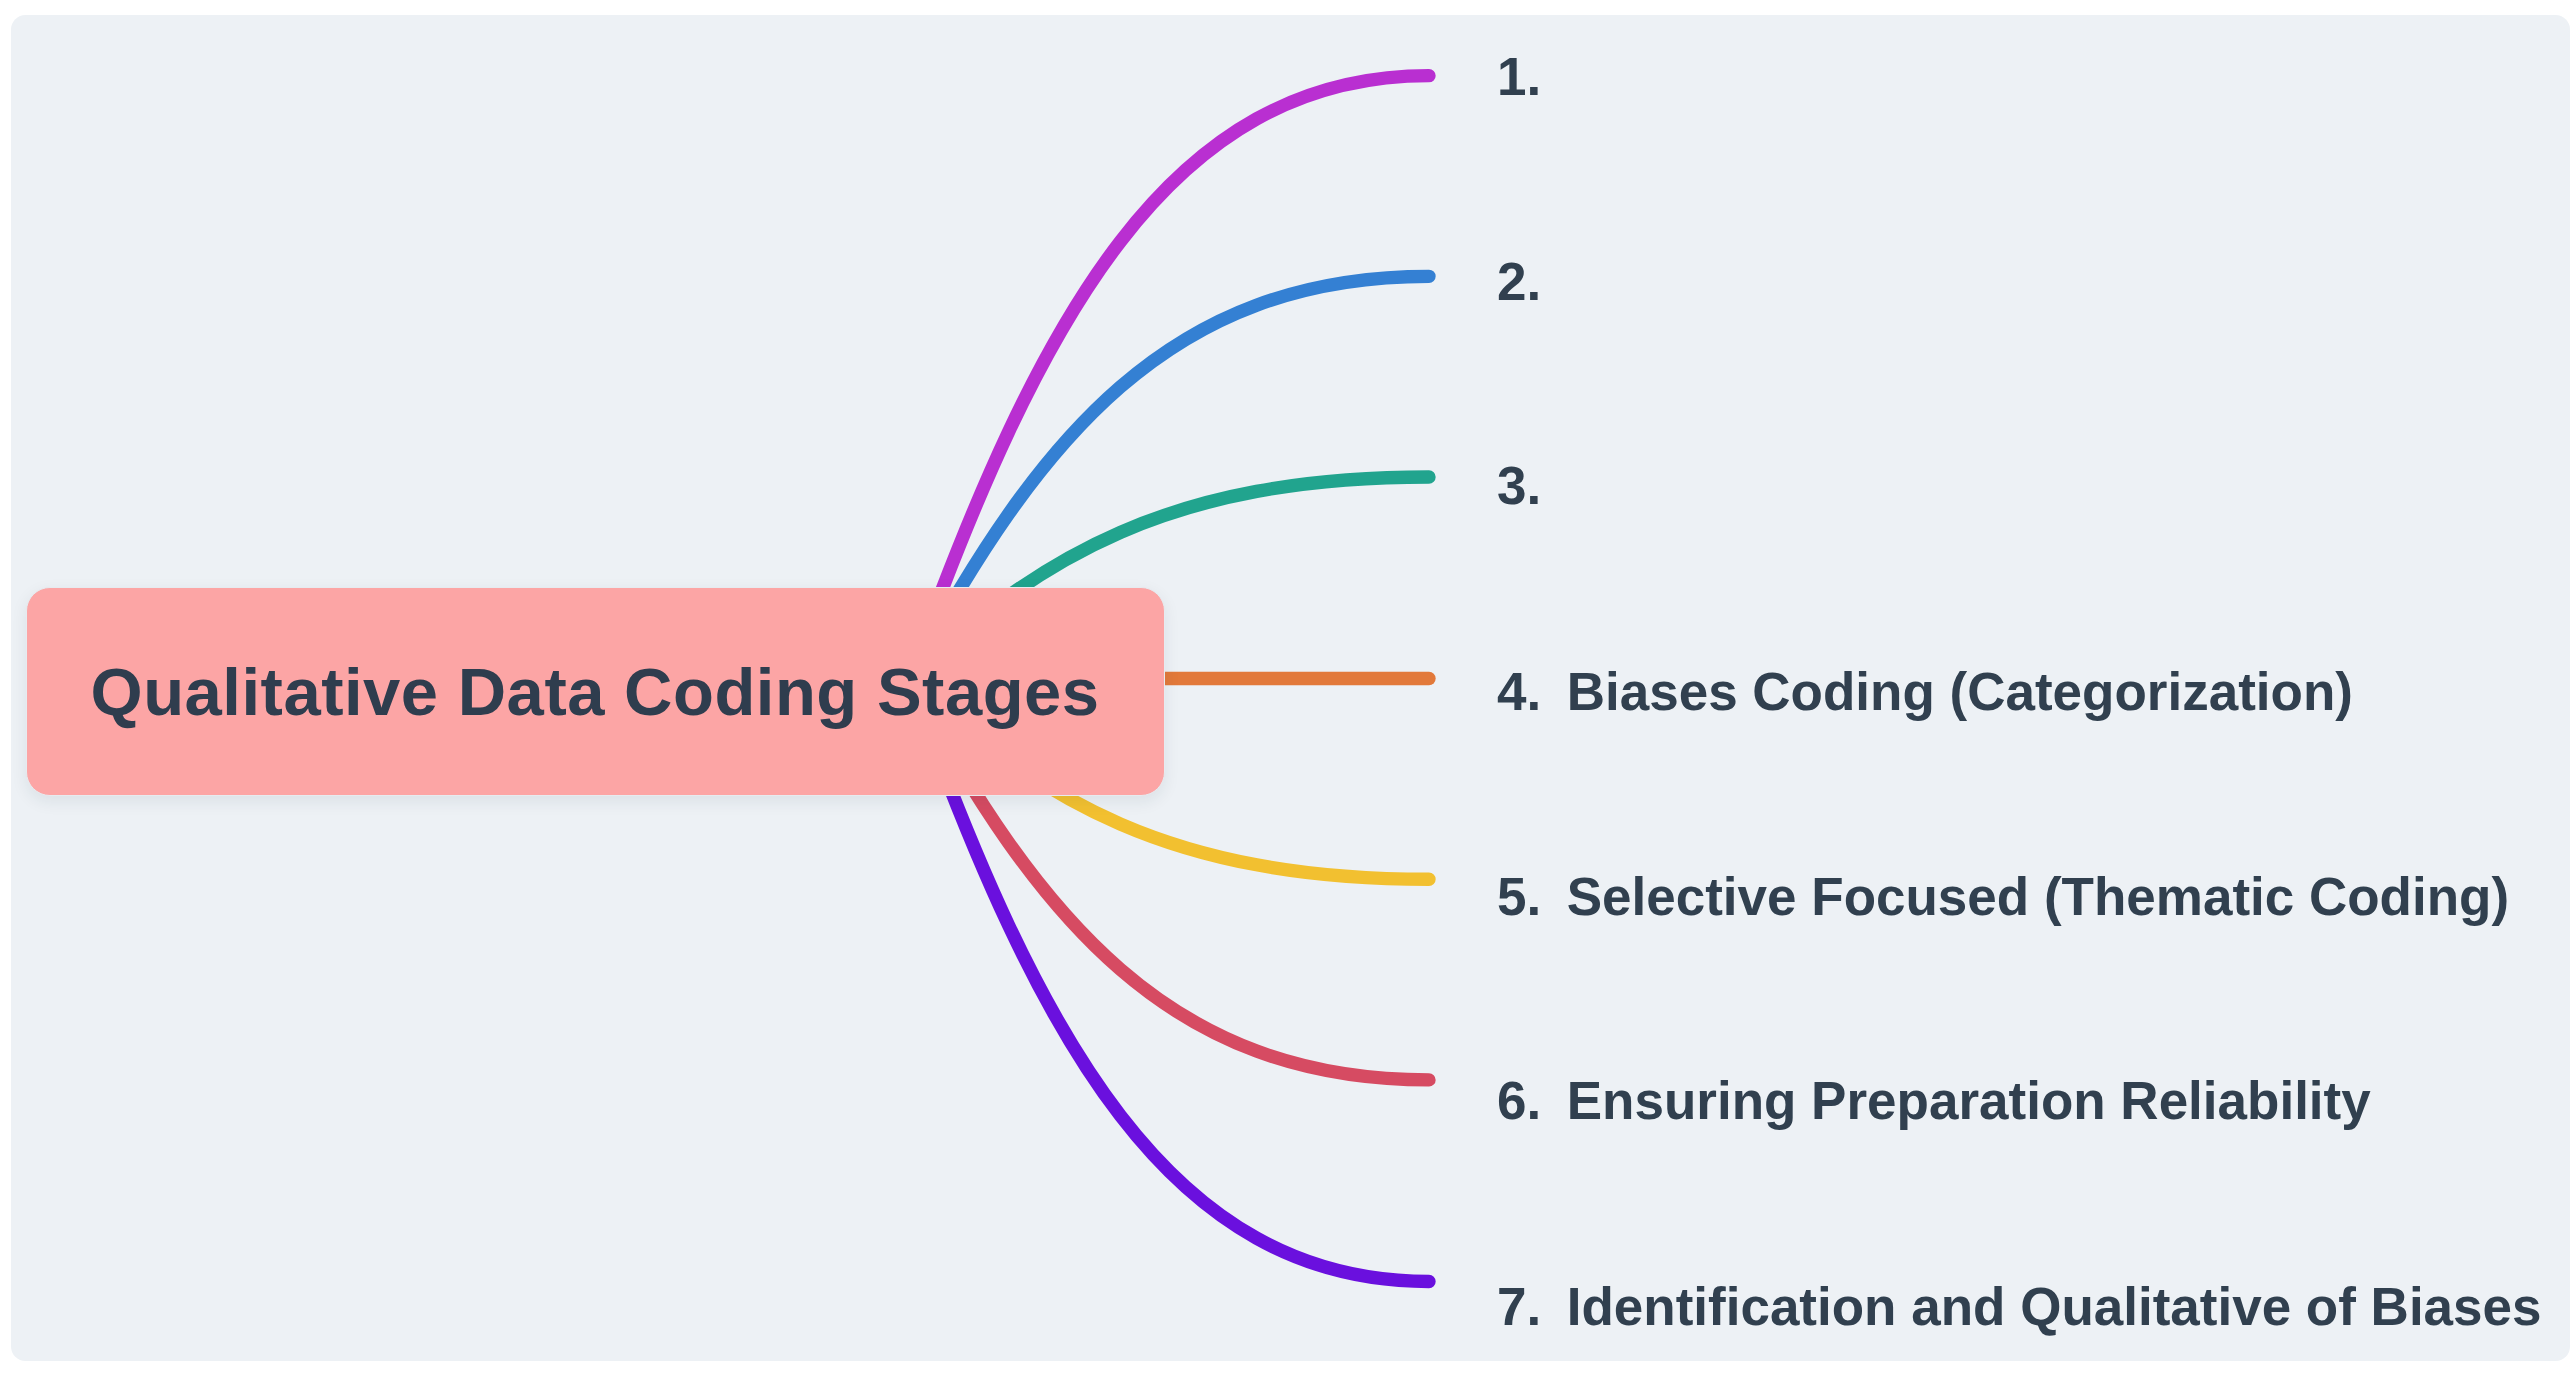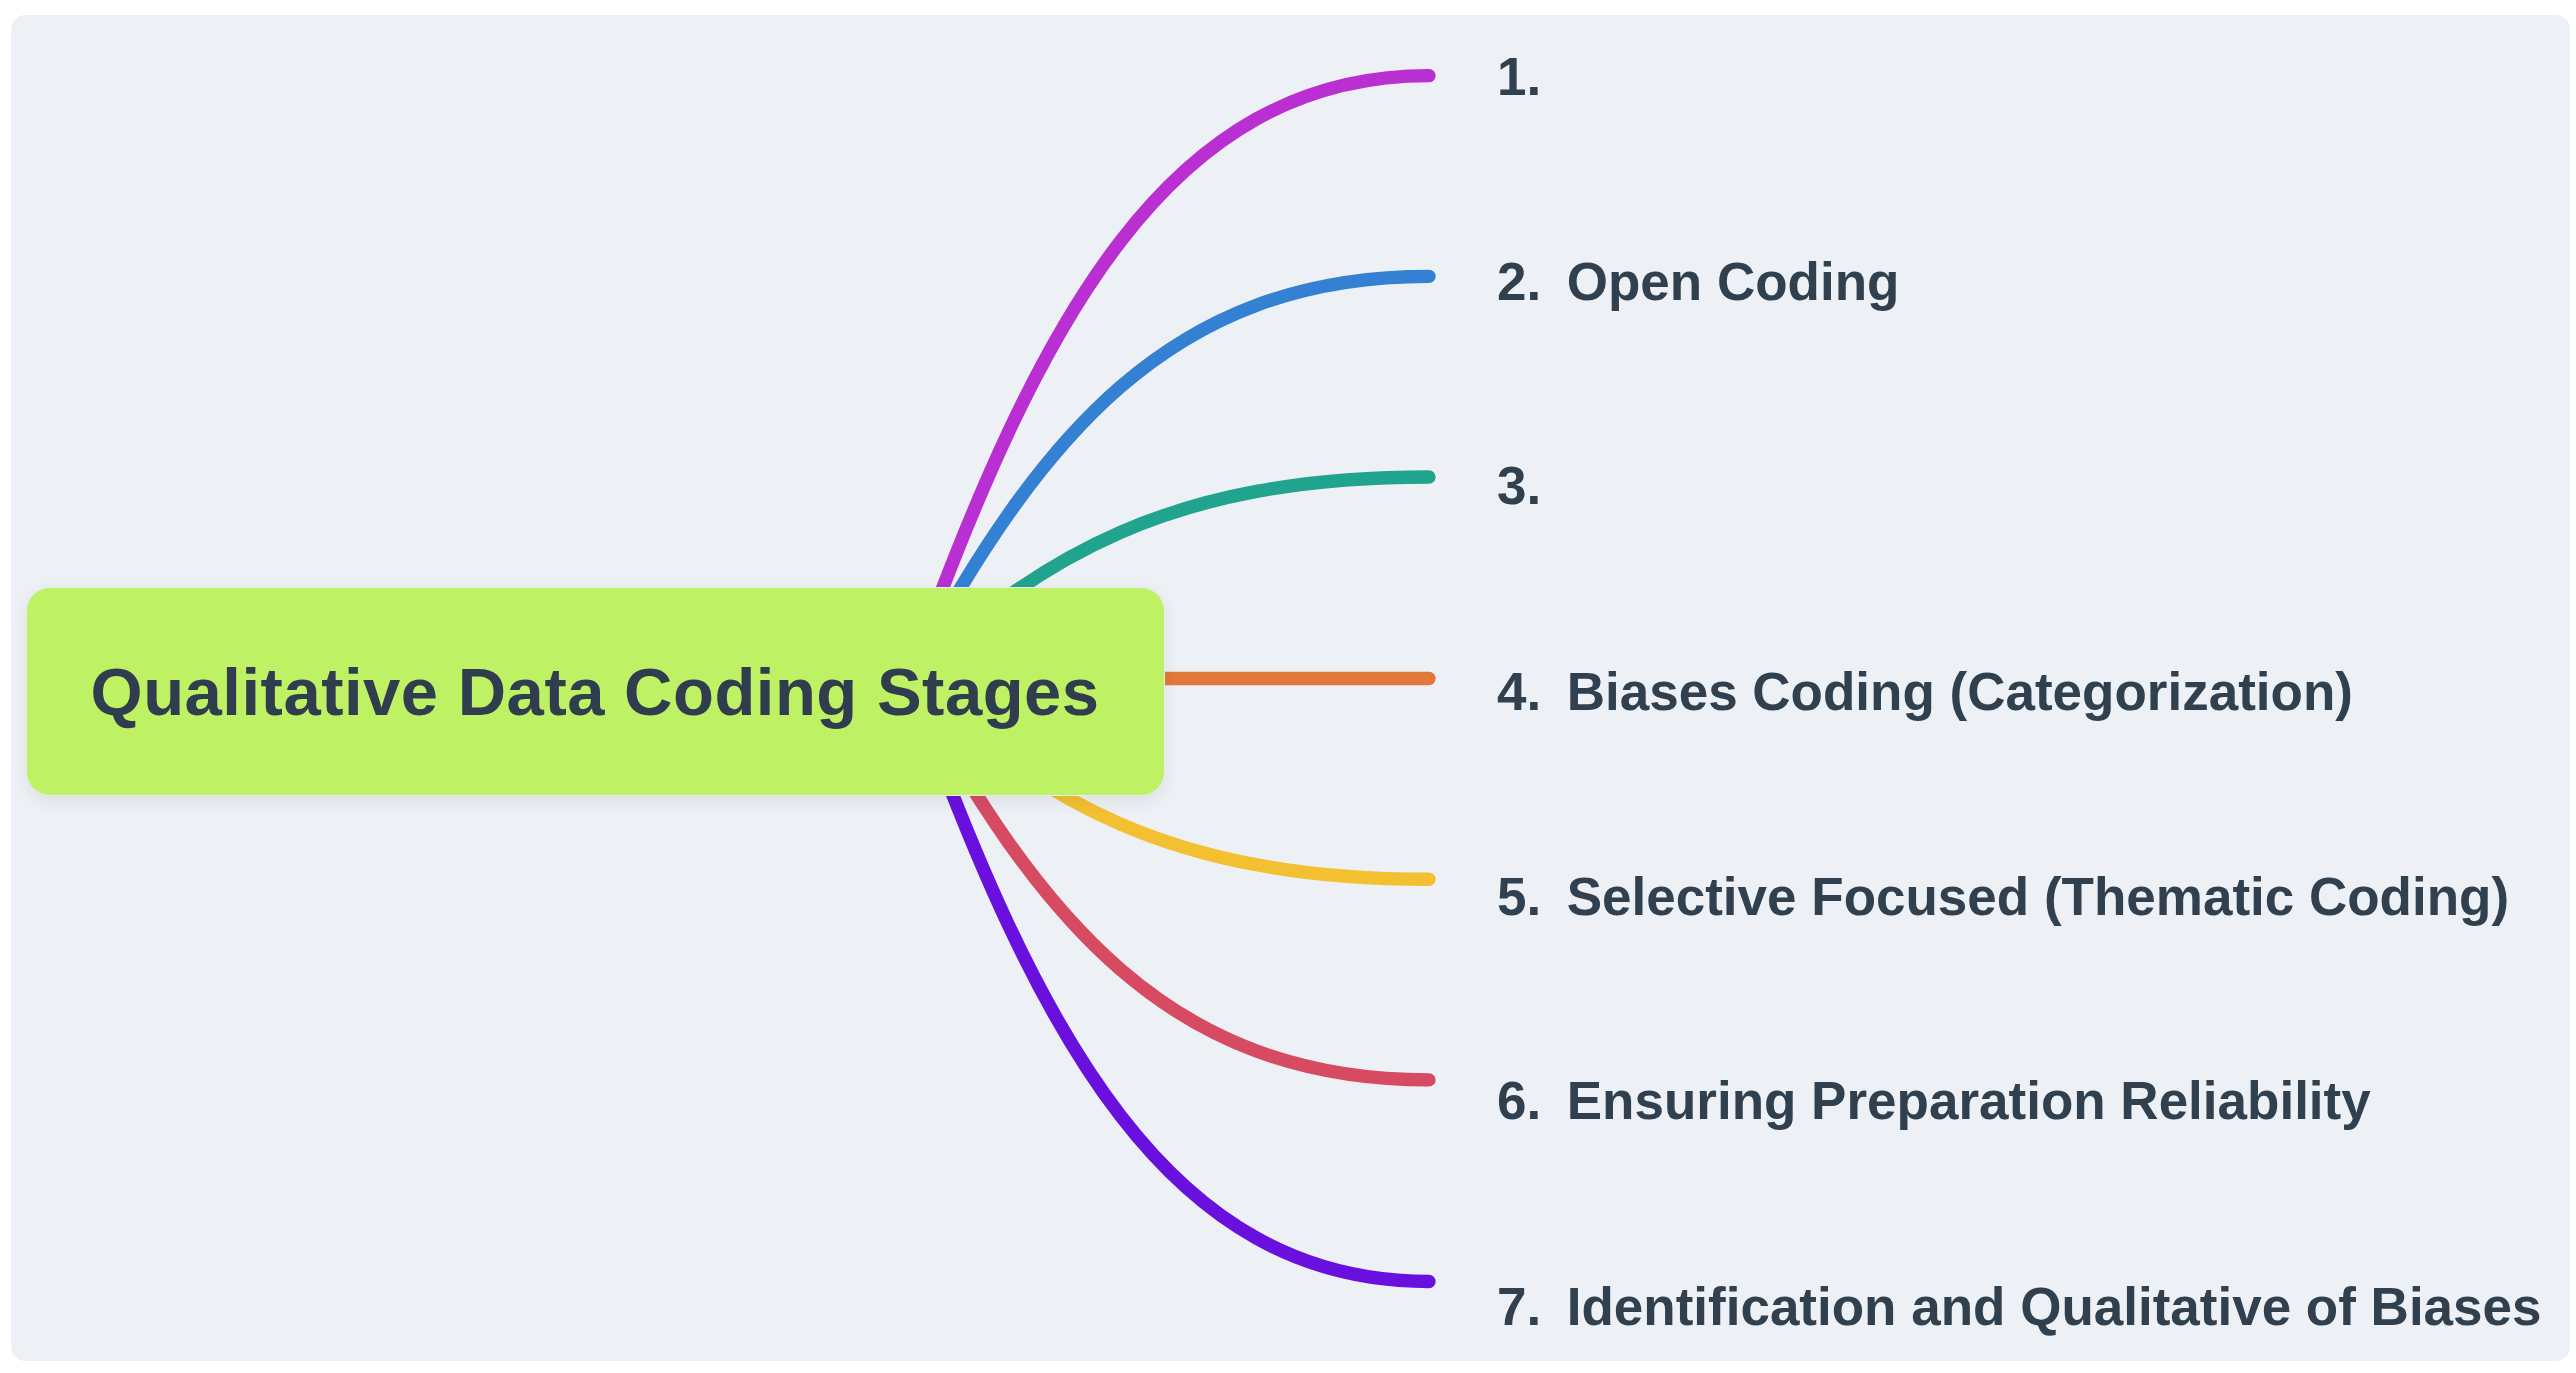--- a/index.html
+++ b/index.html
@@ -36,21 +36,21 @@
     fill: none;
     stroke-width: 15px;
     stroke-linecap: round;
   }
   .root-node {
     position: absolute;
     left: 14.6px;           
     top: 572px;           
     width: 1139px;
     height: 209px;
-    background: #bef264;
+    background: #fca5a5;
     border: 0.9px solid #e7ebef;
     border-radius: 24px;
     box-shadow: 0 5.5px 16.4px rgba(30,45,70,0.08);
     display: flex;
     align-items: center;
     justify-content: center;
     box-sizing: border-box;
   }
   .root-node .root-text {
     font-size: 67px;
@@ -104,21 +104,20 @@
 
     <div class="root-node">
       <span class="root-text">Qualitative Data Coding Stages</span>
     </div>
 
     <div class="branch-label row-1">
       <span class="num">1.</span>
     </div>
     <div class="branch-label row-2">
       <span class="num">2.</span>
-      <span class="txt">Open Coding</span>
     </div>
     <div class="branch-label row-3">
       <span class="num">3.</span>
     </div>
     <div class="branch-label row-4">
       <span class="num">4.</span>
       <span class="txt">Biases Coding (Categorization)</span>
     </div>
     <div class="branch-label row-5">
       <span class="num">5.</span>

